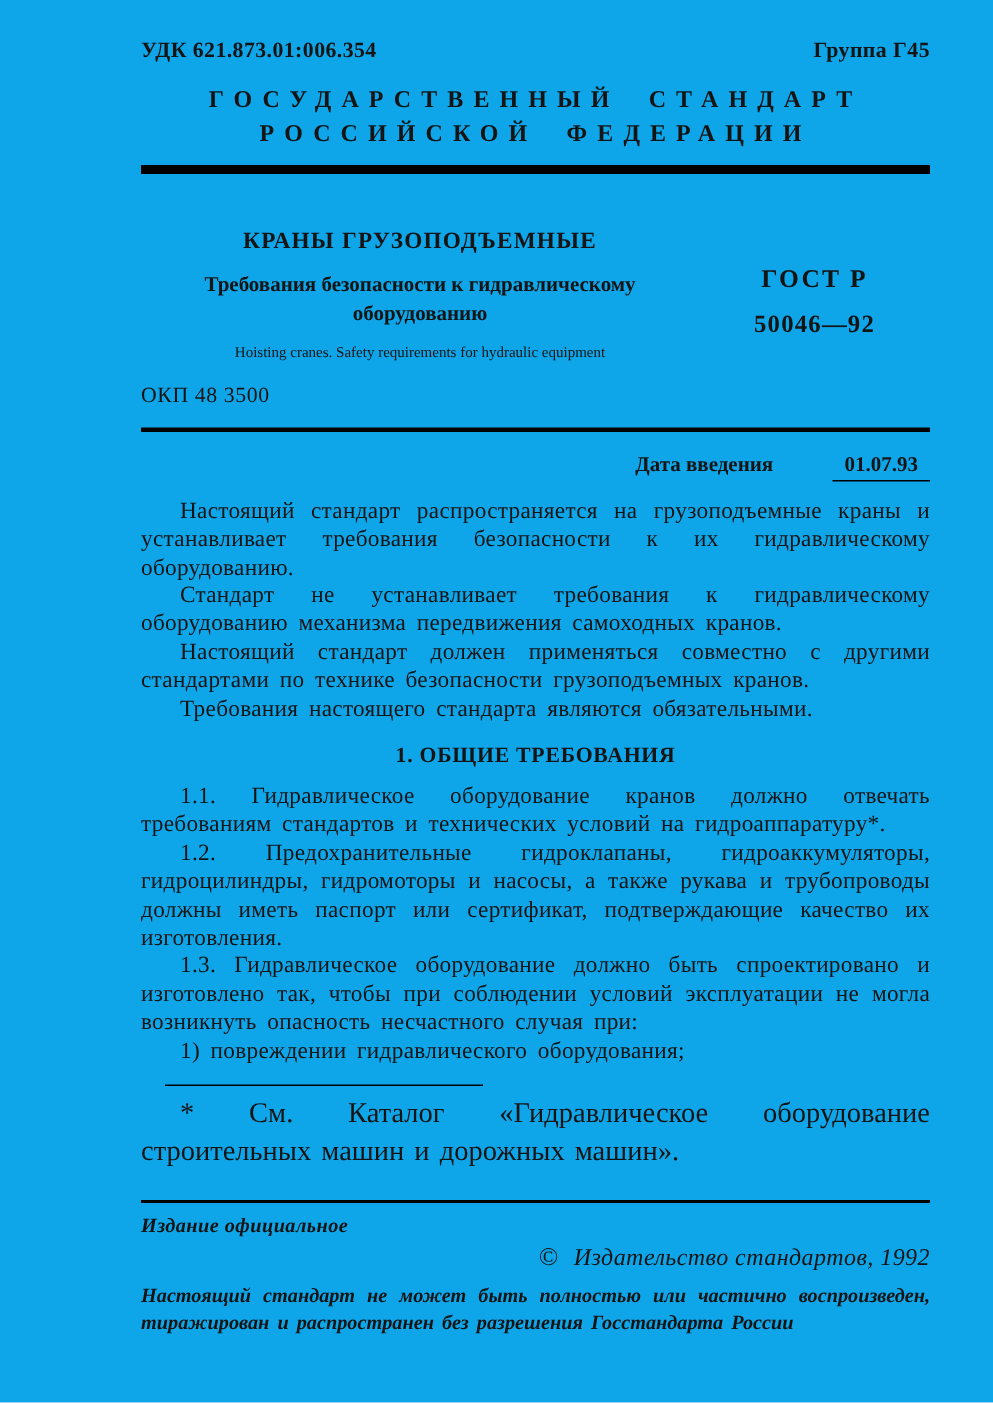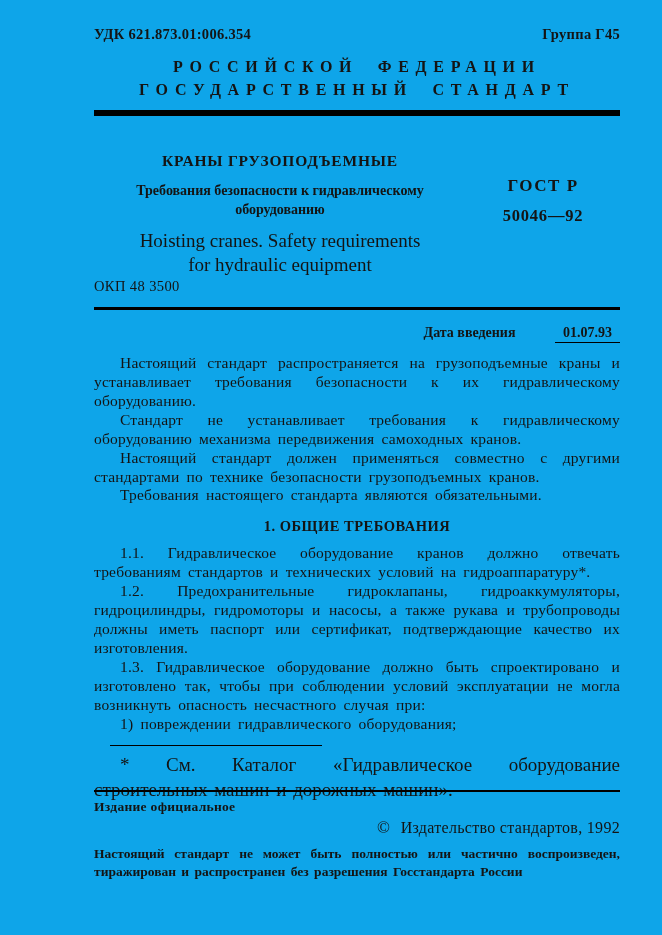--- a/index.html
+++ b/index.html
@@ -51,37 +51,37 @@
     margin-bottom: 12px;
   }
   .doc-subtitle {
     font-weight: bold;
     font-size: 14px;
     line-height: 1.3;
     max-width: 300px;
     margin: 0 auto 10px;
   }
   .doc-subtitle-en {
-    font-size: 19px;
+    font-size: 10px;
     line-height: 1.3;
     max-width: 285px;
     margin: 0 auto;
   }
   .gost-label {
     font-weight: bold;
     font-size: 17px;
     letter-spacing: 1.5px;
     margin-bottom: 10px;
   }
   .gost-number {
     font-weight: bold;
     font-size: 16.5px;
     letter-spacing: 0.8px;
   }
-  .okp { font-size: 14.5px; letter-spacing: 0.4px; }
+  .okp { margin-top: 14px; font-size: 14.5px; letter-spacing: 0.4px; }
 
   
   .date-line {
     margin-top: 15px;
     text-align: right;
     font-weight: bold;
     font-size: 14px;
   }
   .date-value {
     display: inline-block;
@@ -114,21 +114,21 @@
   .footnote-text {
     margin-top: 7px;
     font-size: 19px;
     line-height: 1.3;
     text-align: justify;
     text-indent: 26px;
     word-spacing: 2px;
   }
 
   
-  .footer { position: absolute; left: 94px; right: 42px; bottom: 54px; }
+  .footer { position: absolute; left: 94px; right: 42px; bottom: 44px; font-style: italic; }
   .footer-rule { height: 2px; background: #000; }
   .official {
     margin-top: 7px;
     font-weight: bold;
     font-size: 13.5px;
     letter-spacing: 0.3px;
   }
   .copyright-line {
     margin-top: 3px;
     text-align: right;
@@ -150,22 +150,22 @@
 
 <div class="page">
   <div class="inner">
 
     <div class="top-row">
       <span>УДК 621.873.01:006.354</span>
       <span>Группа Г45</span>
     </div>
 
     <div class="gost-header">
+      <div>ГОСУДАРСТВЕННЫЙ СТАНДАРТ</div>
       <div>РОССИЙСКОЙ ФЕДЕРАЦИИ</div>
-      <div>ГОСУДАРСТВЕННЫЙ СТАНДАРТ</div>
     </div>
 
     <div class="bar-thick"></div>
 
     <div class="title-row">
       <div class="title-left">
         <div class="doc-title">КРАНЫ ГРУЗОПОДЪЕМНЫЕ</div>
         <div class="doc-subtitle">Требования безопасности к гидравлическому оборудованию</div>
         <div class="doc-subtitle-en">Hoisting cranes. Safety requirements for hydraulic equipment</div>
       </div>

